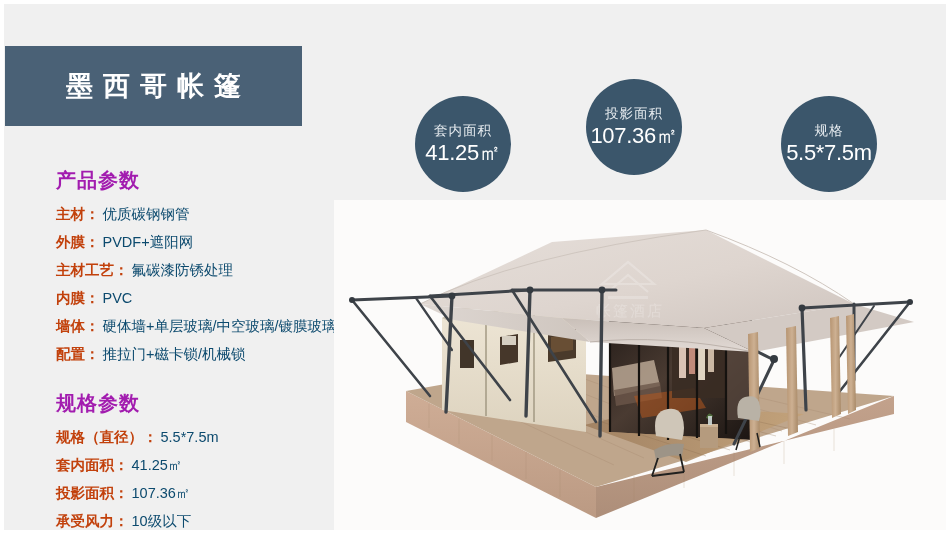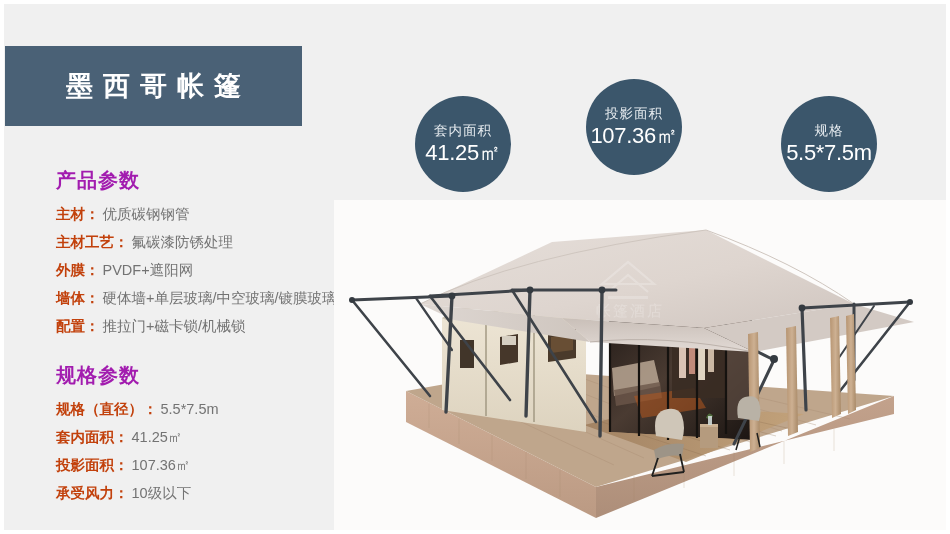--- a/index.html
+++ b/index.html
@@ -54,21 +54,21 @@
     line-height:20px;
     white-space:nowrap;
   }
   .spec-label{
     color:#c2410c;
     font-size:14.5px;
     font-weight:bold;
     margin-right:3px;
   }
   .spec-value{
-    color:#737373;
+    color:#0c4a6e;
     font-size:14.5px;
     font-weight:normal;
   }
 
   
   .badges{
     position:absolute;left:0;top:0;width:950px;height:534px;
     pointer-events:none;
   }
   .badge{
@@ -120,26 +120,30 @@
 
   <div class="spec-col">
 
     <h2 class="section-title">产品参数</h2>
 
     <div class="spec-row">
       <span class="spec-label">主材：</span>
       <span class="spec-value">优质碳钢钢管</span>
     </div>
     <div class="spec-row">
+      <span class="spec-label">外膜：</span>
+      <span class="spec-value">PVDF+遮阳网</span>
+    </div>
+    <div class="spec-row">
       <span class="spec-label">主材工艺：</span>
       <span class="spec-value">氟碳漆防锈处理</span>
     </div>
     <div class="spec-row">
-      <span class="spec-label">外膜：</span>
-      <span class="spec-value">PVDF+遮阳网</span>
+      <span class="spec-label">内膜：</span>
+      <span class="spec-value">PVC</span>
     </div>
     <div class="spec-row">
       <span class="spec-label">墙体：</span>
       <span class="spec-value">硬体墙+单层玻璃/中空玻璃/镀膜玻璃</span>
     </div>
     <div class="spec-row">
       <span class="spec-label">配置：</span>
       <span class="spec-value">推拉门+磁卡锁/机械锁</span>
     </div>
 

